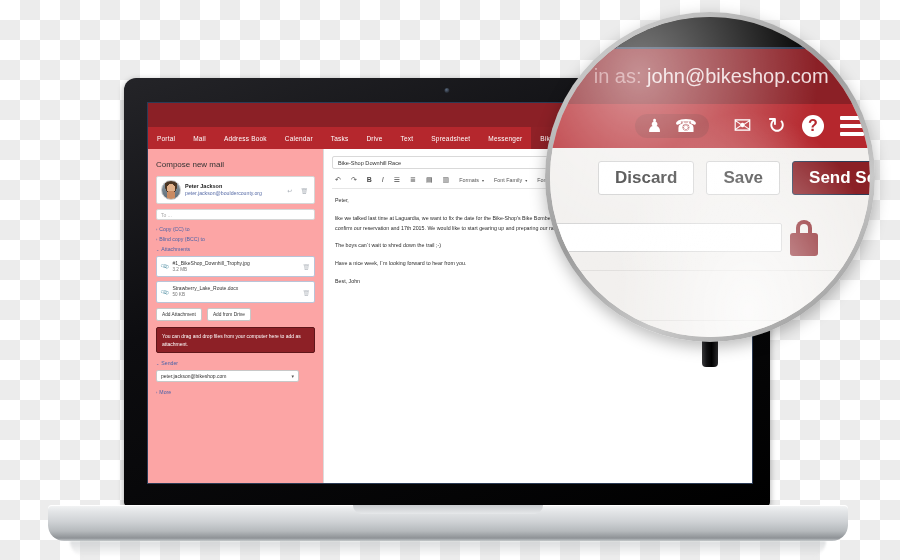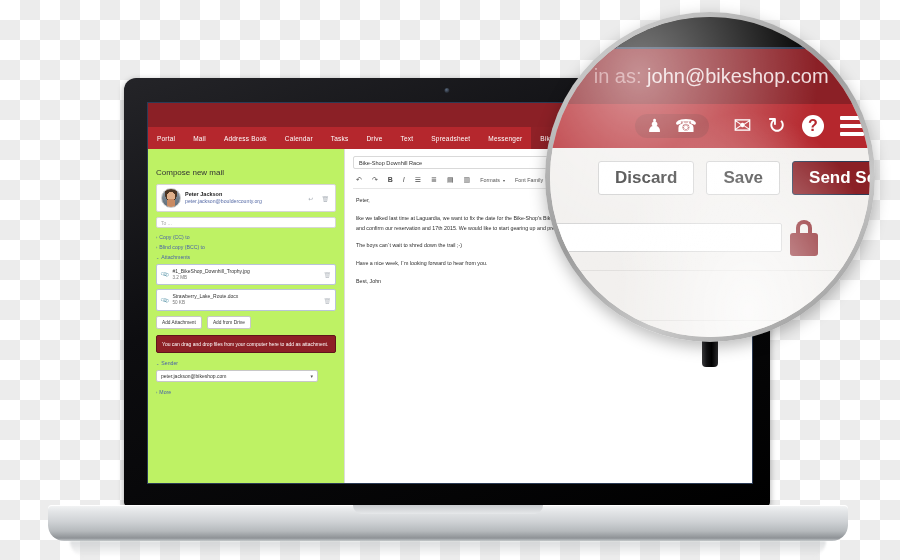--- a/index.html
+++ b/index.html
@@ -101,22 +101,22 @@
   .nav-right .pill {
     display: flex; align-items: center; gap: 5px;
     background: rgba(0,0,0,.14); border-radius: 8px; padding: 1px 5px;
   }
   .nav-ico { font-size: 8px; line-height: 1; color: #fff; }
 
   .workspace { display: flex; height: 334px; background: #fff; }
 
   
   .compose-pane {
-    width: 197px; background: #bef264; border-right: 1px solid #dcdcdc;
-    padding: 19px 8px; font-size: 5.5px; color: #333; position: relative;
+    width: 176px; background: #fca5a5; border-right: 1px solid #dcdcdc;
+    padding: 11px 8px; font-size: 5.5px; color: #333; position: relative;
   }
   .compose-title { font-size: 8px; color: #333; margin-bottom: 7px; }
 
   .recipient-card {
     background: #fff; border: 1px solid #d6d6d6; border-radius: 2px;
     display: flex; align-items: center; padding: 3px 4px; gap: 4px;
     margin-bottom: 5px;
   }
   .avatar {
     width: 20px; height: 20px; border-radius: 50%; flex: 0 0 20px;

